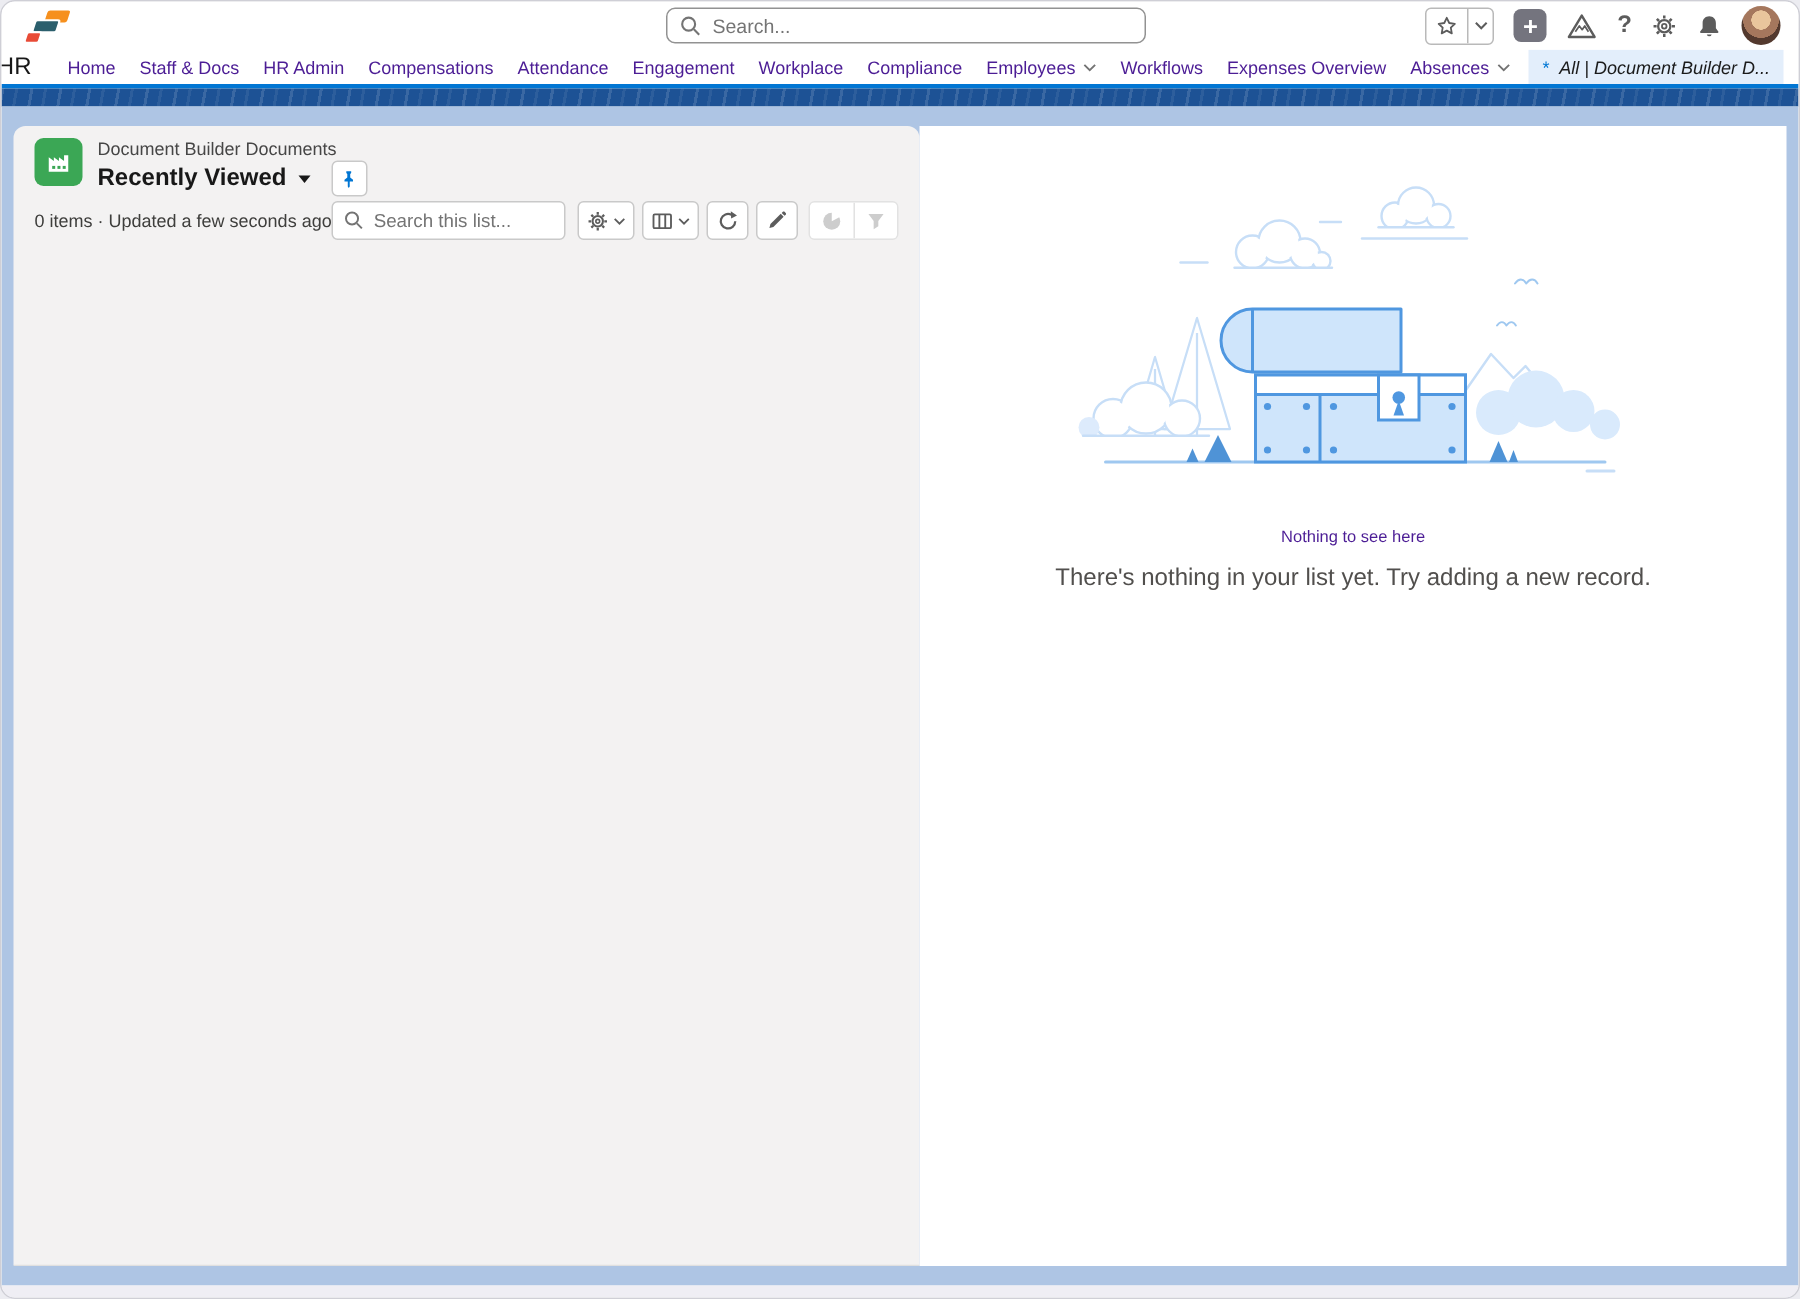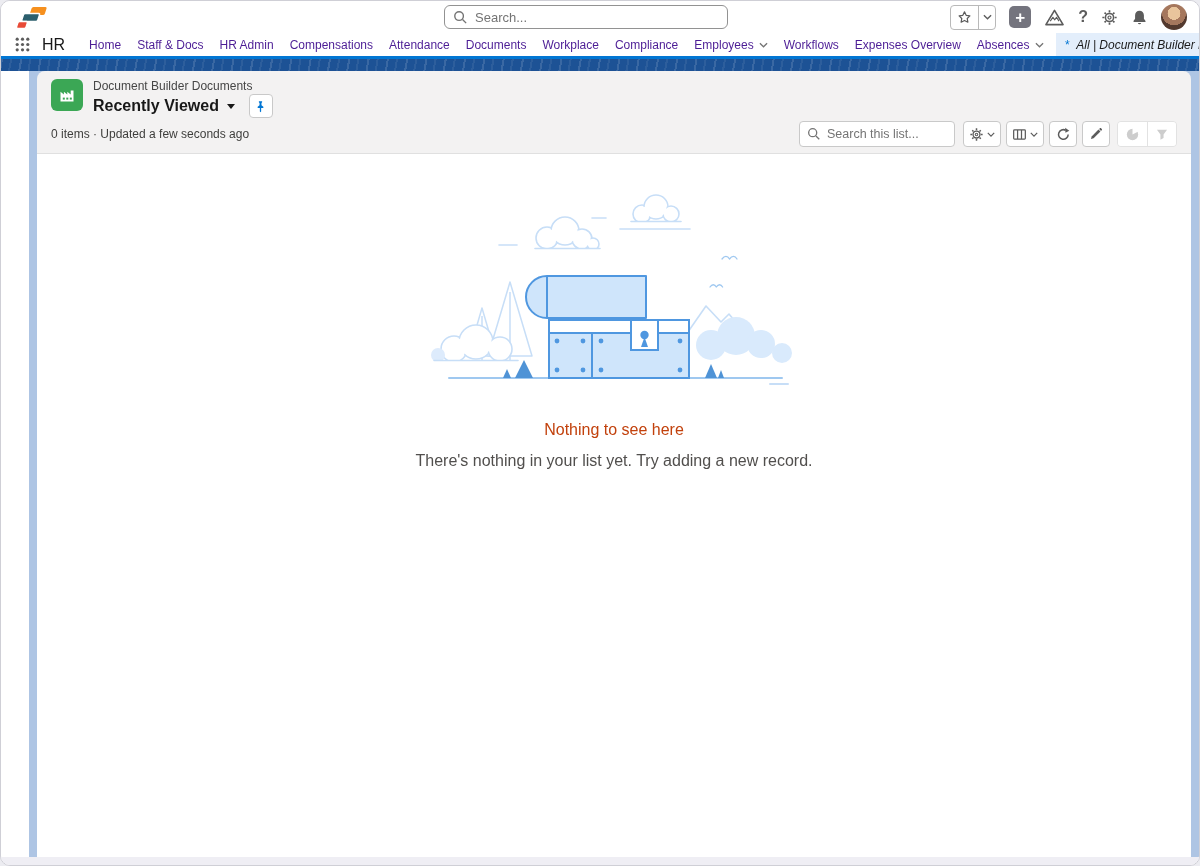--- a/index.html
+++ b/index.html
@@ -3,53 +3,53 @@
 <meta charset="utf-8">
 <style>
   * { box-sizing: border-box; margin: 0; padding: 0; }
   html,body { width:1200px; height:866px; }
   body { background:#ececf1; font-family:"Liberation Sans","DejaVu Sans",sans-serif; }
   .window { position:absolute; top:0; left:0; width:1200px; height:866px; background:#fff;
             border:1px solid #cfcfd6; border-radius:10px; overflow:hidden; display:flex; flex-direction:column; }
 
   
   .ghdr { height:32px; flex:0 0 32px; display:flex; align-items:center; padding:0 12px; position:relative; background:#fff; }
-  .gsearch { position:absolute; left:443px; top:4px; width:284px; height:24px; }
+  .gsearch { position:absolute; left:443px; top:4px; width:320px; height:24px; }
   .gsearch input { width:100%; height:100%; border:1px solid #929292; border-radius:6px; padding:0 8px 0 30px;
                    font-size:13px; color:#181818; outline:none; background:#fff; font-family:inherit; }
   .gsearch input::placeholder { color:#747474; }
   .gsearch .mag { position:absolute; left:9px; top:5px; display:flex; }
   .gicons { margin-left:auto; display:flex; align-items:center; gap:13px; }
   .favgroup { display:flex; align-items:center; height:25px; border:1px solid #b9b9b9; border-radius:4px; overflow:hidden; background:#fff; }
   .favgroup .cell { display:flex; align-items:center; justify-content:center; height:100%; }
   .favgroup .c1 { width:27px; }
   .favgroup .c2 { width:17px; border-left:1px solid #b9b9b9; }
   .plusbtn { width:22px; height:22px; border-radius:5px; background:#74747e; color:#fff; display:flex;
              align-items:center; justify-content:center; font-size:17px; font-weight:700; line-height:1; }
   .qmark { font-size:16px; font-weight:700; color:#5c5c5c; }
   .avatar { width:26px; height:26px; border-radius:50%;
             background:radial-gradient(circle at 50% 36%, #e9c59c 0 30%, #a5775d 31% 56%, #53392e 57% 100%); }
 
   
   .navbar { height:26px; flex:0 0 26px; display:flex; align-items:center; padding:0 10px;
-            border-bottom:3px solid #0176d3; background:#fff; overflow:hidden; }
+            border-bottom:3px solid #0176d3; background:#fff; overflow:hidden;justify-content:flex-end; }
   .waffle { margin:0 12px 0 4px; display:flex; }
   .appname { font-size:16px; color:#181818; margin-right:16px; }
   .tab { font-size:12px; color:#4c1d95; padding:0 5px; margin:0 3px; display:flex; align-items:center; gap:5px;
          height:100%; white-space:nowrap; }
   .chev { display:flex; }
   .activetab { background:#e3eefb; height:100%; display:flex; align-items:center; gap:7px; padding:0 9px;
                margin-left:4px; font-size:12px; font-style:italic; color:#1b1b1b; white-space:nowrap; }
   .ast { color:#0176d3; font-style:italic; }
 
   
   .band { height:12px; flex:0 0 12px; background-color:#1d5295;
           background-image:repeating-linear-gradient(100deg, rgba(255,255,255,.13) 0 2px, transparent 2px 9px,
                            rgba(255,255,255,.07) 9px 11px, transparent 11px 19px); }
-  .content { flex:1; background:#aec5e4; padding:0 8px; display:flex; flex-direction:column; min-height:0;margin-left:28px; }
+  .content { flex:1; background:#aec5e4; padding:13px 8px; display:flex; flex-direction:row; min-height:0; }
   .bottomstrip { height:8px; flex:0 0 8px; background:#efeef4; }
 
   
   .pagecard { background:#f3f2f2; border-radius:8px 8px 0 0; padding:8px 14px 6px; border-bottom:1px solid #e0e0e0; }
   .row1 { display:flex; align-items:flex-start; }
   .objicon { width:32px; height:32px; border-radius:6px; background:#3ba755; display:flex;
              align-items:center; justify-content:center; margin-right:10px; flex:0 0 32px; }
   .titles .entity { font-size:12px; color:#464646; margin-bottom:1px; }
   .lvrow { display:flex; align-items:center; gap:8px; }
   .lvname { font-size:16px; font-weight:700; color:#181818; }
@@ -75,21 +75,21 @@
   .lsearch .mag { position:absolute; left:8px; top:6px; display:flex; }
   .ibtn { height:26px; min-width:28px; padding:0 5px; border:1px solid #c9c9c9; border-radius:4px; background:#fff;
           display:flex; align-items:center; justify-content:center; gap:3px; }
   .dgroup { display:flex; border:1px solid #e2e2e2; border-radius:4px; overflow:hidden; margin-left:2px; }
   .dcell { width:29px; height:24px; display:flex; align-items:center; justify-content:center; background:#fff; }
   .dcell + .dcell { border-left:1px solid #e2e2e2; }
 
   
   .listbody { background:#fff; flex:1; display:flex; flex-direction:column; align-items:center; min-height:0; }
   .illus { margin-top:34px; }
-  .estitle { font-size:16px; color:#c2410c; margin-top:24px; }
+  .estitle { font-size:11px; color:#4c1d95; margin-top:24px; }
   .essub { font-size:16px; color:#514f4d; margin-top:13px; }
 </style>
 </head>
 <body>
 
 <div class="window">
 
   <div class="ghdr">
     <span style="display:flex;">
       <svg width="40" height="27" viewBox="0 0 40 27">
@@ -174,21 +174,21 @@
     <div class="tab">
         <span>HR Admin</span>
       </div>
     <div class="tab">
         <span>Compensations</span>
       </div>
     <div class="tab">
         <span>Attendance</span>
       </div>
     <div class="tab">
-        <span>Documents</span>
+        <span>Engagement</span>
       </div>
     <div class="tab">
         <span>Workplace</span>
       </div>
     <div class="tab">
         <span>Compliance</span>
       </div>
     <div class="tab">
       <span>Employees</span>
       <span class="chev">

